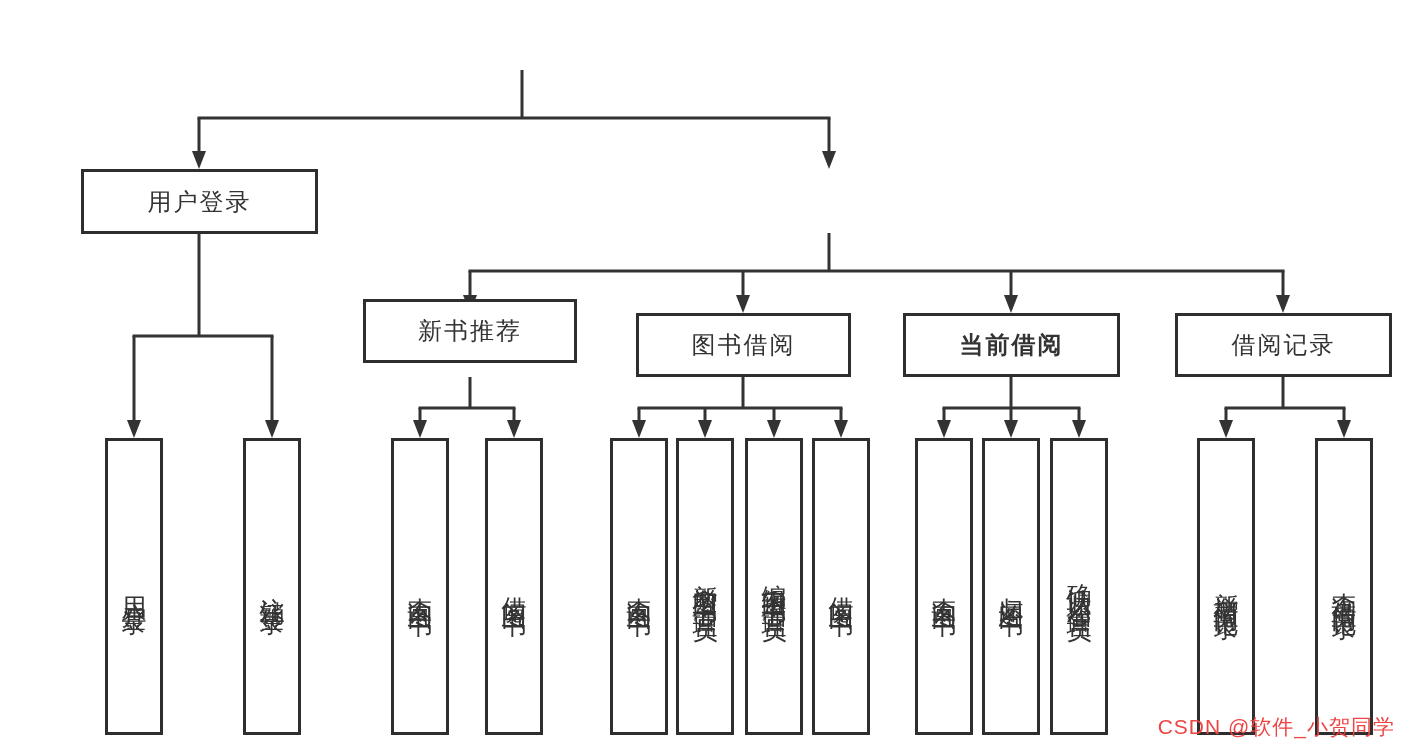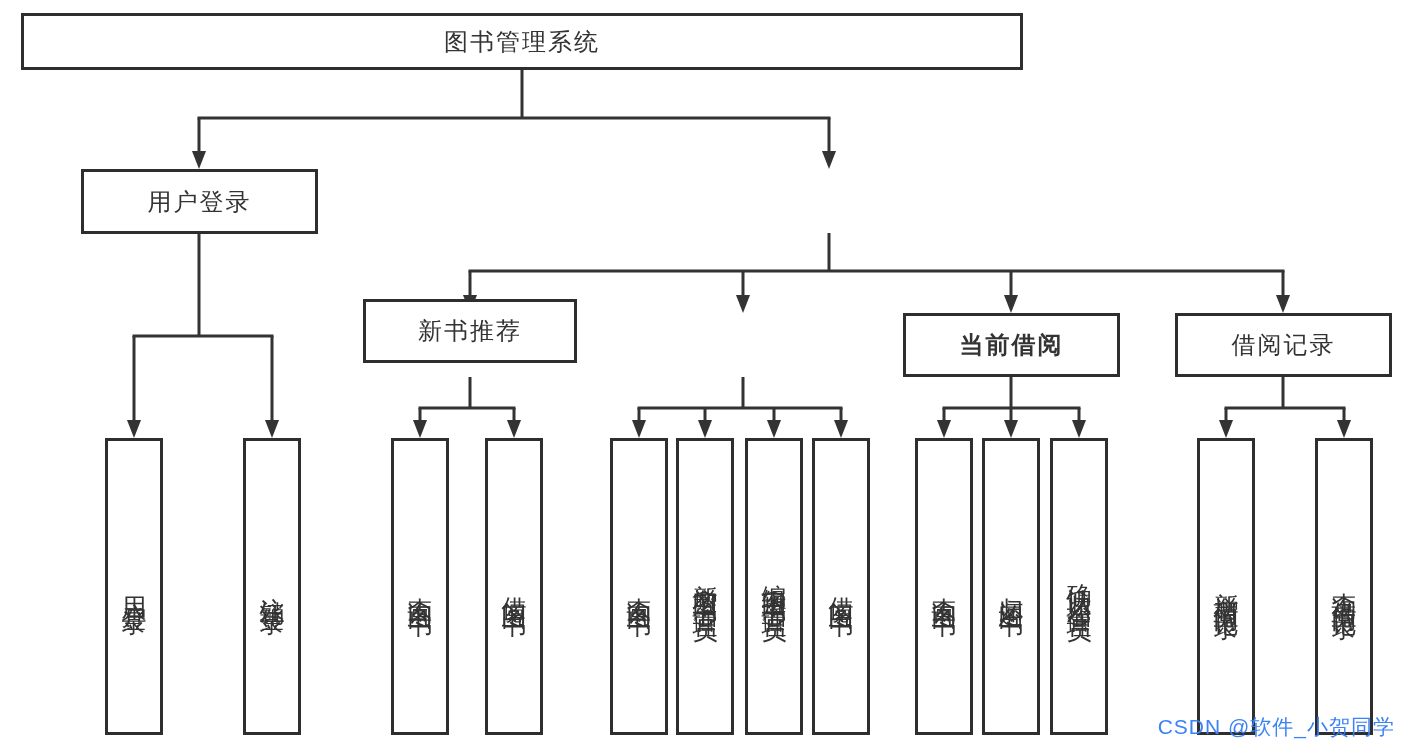--- a/index.html
+++ b/index.html
@@ -27,21 +27,21 @@
     text-orientation:mixed;
     font-size:25px;
     letter-spacing:5px;
     line-height:1;
   }
   .watermark{
     position:absolute;
     right:10px;
     bottom:6px;
     font-size:21px;
-    color:#3b82f6;
+    color:#ef4444;
     letter-spacing:1px;
     white-space:nowrap;
   }
 </style>
 </head>
 <body>
 
 <div class="canvas">
 
   <svg class="connector-svg" viewBox="0 0 1405 747" xmlns="http://www.w3.org/2000/svg">
@@ -126,31 +126,31 @@
       <path d="M1224.5 408 H1345.5"></path>
       <path d="M1226 408 V422"></path>
       <path d="M1344 408 V422"></path>
     </g>
     <g fill="#333333" stroke="none">
       <polygon points="1219,420 1233,420 1226,438"></polygon>
       <polygon points="1337,420 1351,420 1344,438"></polygon>
     </g>
   </svg>
 
-  <div class="node hbox" style="left:21px;top:13px;width:1002px;height:57px;">
-    <span>图书管理系统</span>
-  </div>
 
   <div class="node hbox" style="left:81px;top:169px;width:237px;height:65px;">
     <span>用户登录</span>
   </div>
 
   <div class="node hbox" style="left:363px;top:299px;width:214px;height:64px;">
     <span>新书推荐</span>
   </div>
+  <div class="node hbox" style="left:636px;top:313px;width:215px;height:64px;">
+    <span>图书借阅</span>
+  </div>
   <div class="node hbox" style="left:903px;top:313px;width:217px;height:64px;font-weight:bold;">
     <span>当前借阅</span>
   </div>
   <div class="node hbox" style="left:1175px;top:313px;width:217px;height:64px;text-align:center;">
     <span>借阅记录</span>
   </div>
 
   <div class="node vbox" style="left:105px;top:438px;width:58px;height:297px;">
     <span>用户登录</span>
   </div>

